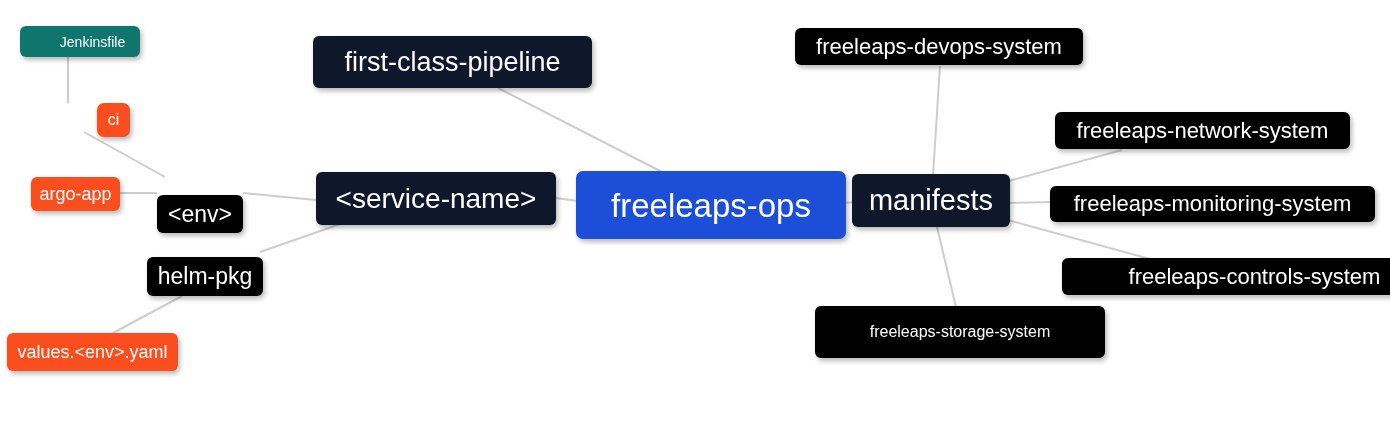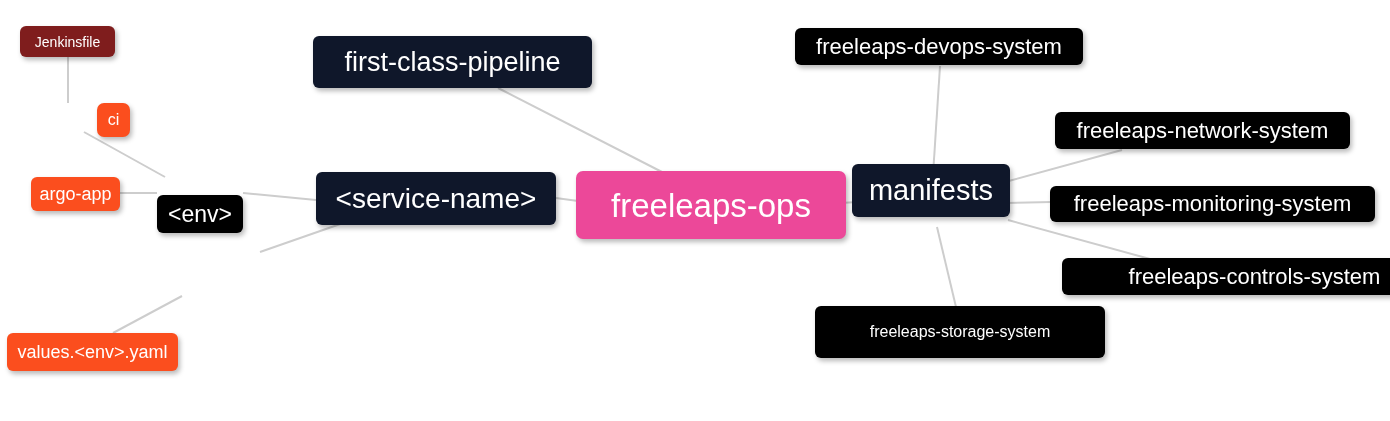--- a/index.html
+++ b/index.html
@@ -15,36 +15,36 @@
   .node{
     position:absolute;
     display:flex;align-items:center;justify-content:center;
     color:#ffffff;
     white-space:nowrap;
     border-radius:6px;
     box-shadow:2px 3px 5px rgba(0,0,0,0.28);
     cursor:pointer;
     line-height:1;
   }
-  .c-orange{background:#7f1d1d;}
+  .c-orange{background:#0f766e;padding-left:25px;}
   .c-red{background:#FB4E1E;}
   .c-green{background:#000000;}
   .c-blue{background:#0f172a;}
-  .c-dark{background:#ec4899;}
+  .c-dark{background:#1d4ed8;}
 
   .n-jenkinsfile{left:20px;top:26px;width:95px;height:31px;font-size:14px;}
   .n-ci{left:53px;top:103px;width:33px;height:34px;font-size:16px;border-radius:7px;margin-left:44px;}
   .n-argo-app{left:31px;top:177px;width:89px;height:34px;font-size:18px;}
   .n-env{left:157px;top:175px;width:86px;height:38px;font-size:23px;margin-top:20px;}
   .n-helm-pkg{left:147px;top:257px;width:116px;height:39px;font-size:23px;}
   .n-values{left:7px;top:333px;width:171px;height:38px;font-size:18px;}
   .n-pipeline{left:313px;top:36px;width:279px;height:52px;font-size:27px;}
   .n-service{left:316px;top:172px;width:240px;height:53px;font-size:28px;text-align:right;}
   .n-ops{left:576px;top:171px;width:270px;height:68px;font-size:33px;border-radius:7px;}
-  .n-manifests{left:852px;top:164px;width:158px;height:53px;font-size:29px;}
+  .n-manifests{left:852px;top:174px;width:158px;height:53px;font-size:29px;}
   .n-devops{left:795px;top:28px;width:288px;height:37px;font-size:22px;}
   .n-network{left:1055px;top:112px;width:295px;height:37px;font-size:22px;}
   .n-monitoring{left:1050px;top:186px;width:325px;height:36px;font-size:22px;}
   .n-controls{left:1062px;top:258px;width:345px;height:37px;font-size:22px;padding-left:20px;}
   .n-storage{left:815px;top:306px;width:290px;height:52px;font-size:16px;}
 </style>
 </head>
 <body>
 
 <div class="canvas">
@@ -63,20 +63,21 @@
     <line x1="1005" y1="182" x2="1122" y2="150"></line>
     <line x1="1005" y1="203" x2="1052" y2="202"></line>
     <line x1="1008" y1="220" x2="1150" y2="259"></line>
     <line x1="937" y1="227" x2="956" y2="307"></line>
   </svg>
 
   <div class="node c-orange n-jenkinsfile">Jenkinsfile</div>
   <div class="node c-red n-ci">ci</div>
   <div class="node c-red n-argo-app">argo-app</div>
   <div class="node c-green n-env">&lt;env&gt;</div>
+  <div class="node c-green n-helm-pkg">helm-pkg</div>
   <div class="node c-red n-values">values.&lt;env&gt;.yaml</div>
   <div class="node c-blue n-pipeline">first-class-pipeline</div>
   <div class="node c-blue n-service">&lt;service-name&gt;</div>
   <div class="node c-dark n-ops">freeleaps-ops</div>
   <div class="node c-blue n-manifests">manifests</div>
   <div class="node c-green n-devops">freeleaps-devops-system</div>
   <div class="node c-green n-network">freeleaps-network-system</div>
   <div class="node c-green n-monitoring">freeleaps-monitoring-system</div>
   <div class="node c-green n-controls">freeleaps-controls-system</div>
   <div class="node c-green n-storage">freeleaps-storage-system</div>

